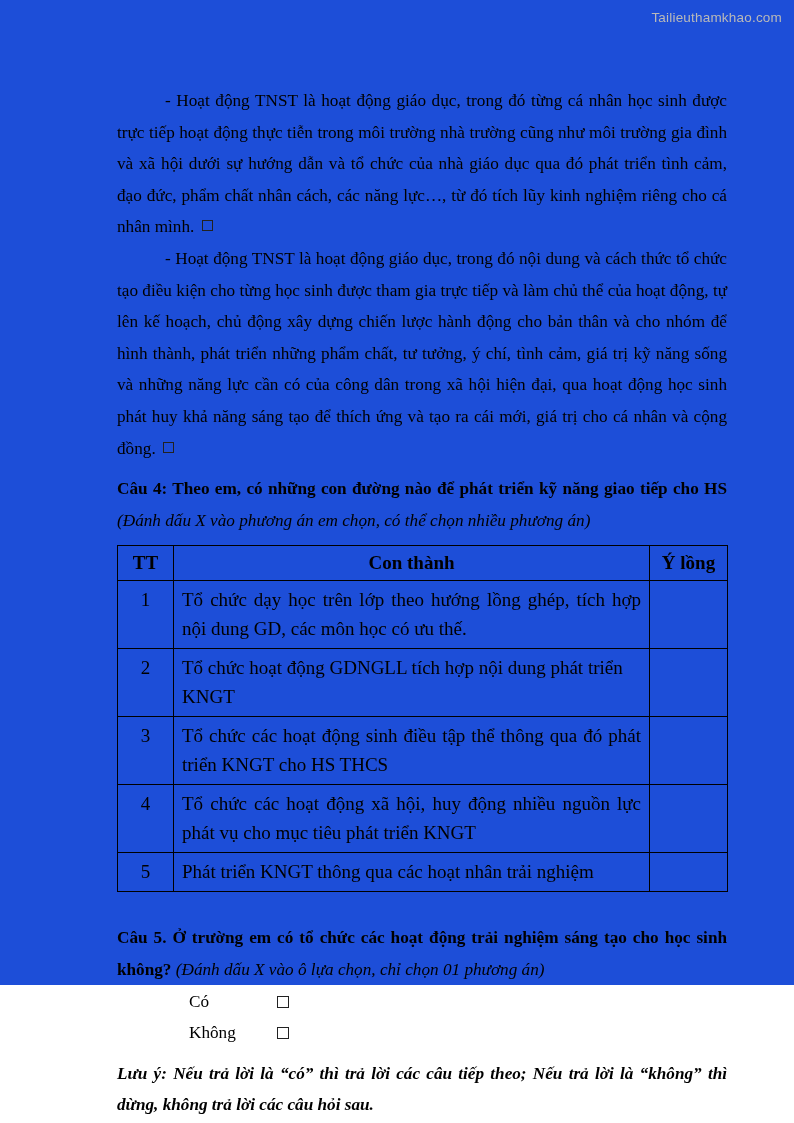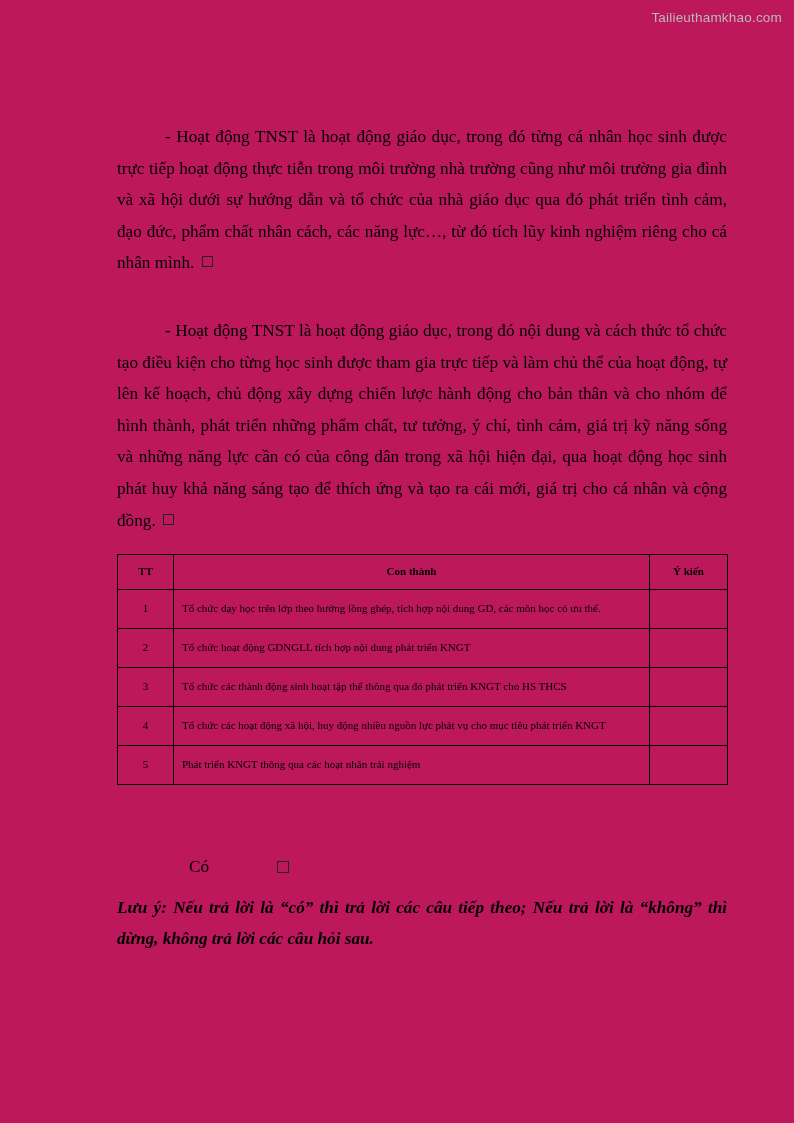--- a/index.html
+++ b/index.html
@@ -13,22 +13,22 @@
     position: relative;
     font-family: "Liberation Serif", "DejaVu Serif", serif;
     color: #000000;
     overflow: hidden;
   }
 
   .page {
     position: absolute;
     left: 0; top: 0;
     width: 794px;
-    height: 1123px;
-    background: #be185d;
+    height: 985px;
+    background: #1d4ed8;
   }
 
   .watermark {
     position: absolute;
     top: 10px;
     right: 12px;
     font-family: "Liberation Sans", "DejaVu Sans", sans-serif;
     font-size: 13.5px;
     letter-spacing: 0.2px;
     color: #b9b9b9;
@@ -44,21 +44,20 @@
 
   p.body {
     margin: 0;
     font-size: 17.2px;
     line-height: 31.6px;
     text-align: justify;
     text-justify: inter-word;
   }
   p.body.indent {
     text-indent: 48px;
-    margin-top: 36px;
   }
 
   .cb {
     display: inline-block;
     width: 11px;
     height: 11px;
     border: 1px solid #222;
     vertical-align: 1px;
     margin-left: 3px;
     box-sizing: border-box;
@@ -81,21 +80,21 @@
 
   table.survey {
     border-collapse: collapse;
     width: 610px;
     table-layout: fixed;
     margin: 0;
   }
   table.survey td, table.survey th {
     border: 1px solid #000;
     padding: 4px 8px 5px 8px;
-    font-size: 11px;
+    font-size: 19px;
     line-height: 29px;
     vertical-align: top;
   }
   table.survey th {
     font-weight: bold;
     text-align: center;
     vertical-align: middle;
     padding-top: 2px;
     padding-bottom: 3px;
   }
@@ -121,21 +120,20 @@
   .opt-row {
     display: flex;
     align-items: baseline;
     font-size: 17.2px;
     line-height: 31.6px;
     padding-left: 72px;
   }
   .opt-label {
     width: 88px;
     flex: 0 0 88px;
-    margin-top: 36px;
   }
   .opt-box {
     display: inline-block;
     width: 12px;
     height: 12px;
     border: 1px solid #222;
     box-sizing: border-box;
     position: relative;
     top: 1px;
   }
@@ -158,73 +156,79 @@
 
   <div class="content">
 
 
     <p class="body indent"><span>- Hoạt động TNST là hoạt động giáo dục, trong đó từng cá nhân học sinh được trực tiếp hoạt động thực tiễn trong môi trường nhà trường cũng như môi trường gia đình và xã hội dưới sự hướng dẫn và tổ chức của nhà giáo dục qua đó phát triển tình cảm, đạo đức, phẩm chất nhân cách, các năng lực…, từ đó tích lũy kinh nghiệm riêng cho cá nhân mình. </span><span class="cb"></span></p>
 
     <p class="body indent"><span>- Hoạt động TNST là hoạt động giáo dục,  trong đó nội dung và cách thức tổ chức tạo điều kiện cho từng học sinh được tham gia trực tiếp và làm chủ thể của hoạt động, tự lên kế hoạch, chủ động xây dựng chiến lược hành động cho bản thân và cho nhóm để hình thành, phát triển những phẩm chất, tư tưởng, ý chí, tình cảm, giá trị kỹ năng sống và những năng lực cần có của công dân trong xã hội hiện đại, qua hoạt động học sinh phát huy khả năng sáng tạo để thích ứng và tạo ra cái mới, giá trị cho cá nhân và cộng đồng. </span><span class="cb"></span></p>
 
     <div class="spacer-sm"></div>
 
+    <p class="heading"><span>Câu 4: Theo em, có những con đường nào để phát triển kỹ năng giao tiếp cho HS </span><span class="q-italic">(Đánh dấu X vào phương án em chọn, có thể chọn nhiều phương án)</span></p>
 
     <div class="spacer-sm"></div>
 
     <table class="survey">
       <colgroup>
         <col class="col-tt">
         <col class="col-path">
         <col class="col-opin">
       </colgroup>
       <thead>
         <tr>
           <th>TT</th>
           <th>Con thành</th>
-          <th>Ý kiến</th>
+          <th>Ý lồng</th>
         </tr>
       </thead>
       <tbody>
         <tr>
           <td class="tt">1</td>
           <td class="path">Tổ chức dạy học trên lớp theo hướng lồng ghép, tích hợp nội dung GD, các môn học có ưu thế.</td>
           <td class="opin"></td>
         </tr>
         <tr>
           <td class="tt">2</td>
           <td class="path single">Tổ chức hoạt động GDNGLL tích hợp nội dung phát triển KNGT</td>
           <td class="opin"></td>
         </tr>
         <tr>
           <td class="tt">3</td>
-          <td class="path">Tổ  chức các thành động sinh hoạt tập thể thông qua đó phát triển KNGT cho HS THCS</td>
+          <td class="path">Tổ  chức các hoạt động sinh điều tập thể thông qua đó phát triển KNGT cho HS THCS</td>
           <td class="opin"></td>
         </tr>
         <tr>
           <td class="tt">4</td>
           <td class="path">Tổ chức các hoạt động xã hội, huy động nhiều nguồn lực phát vụ cho mục tiêu phát triển KNGT</td>
           <td class="opin"></td>
         </tr>
         <tr>
           <td class="tt">5</td>
           <td class="path single">Phát triển KNGT thông qua các hoạt nhân trải nghiệm</td>
           <td class="opin"></td>
         </tr>
       </tbody>
     </table>
 
     <div class="spacer-lg"></div>
 
+    <p class="heading"><span>Câu 5. Ở trường em có tổ chức các hoạt động trải nghiệm sáng tạo cho học sinh không? </span><span class="q-italic">(Đánh dấu X vào ô lựa chọn, chỉ chọn 01 phương án)</span></p>
 
     <div class="options">
       <div class="opt-row">
         <span class="opt-label">Có</span>
         <span class="opt-box"></span>
       </div>
+      <div class="opt-row">
+        <span class="opt-label">Không</span>
+        <span class="opt-box"></span>
+      </div>
     </div>
 
     <div class="spacer-sm"></div>
 
     <p class="note">Lưu ý: Nếu trả lời là “có” thì trả lời các câu tiếp theo; Nếu trả lời là “không” thì dừng, không trả lời các câu hỏi sau.</p>
 
   </div>
 </div>
 
 </body></html>

